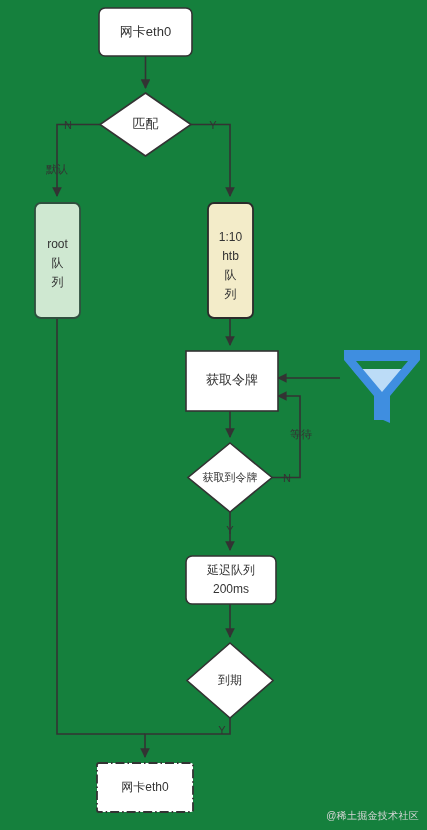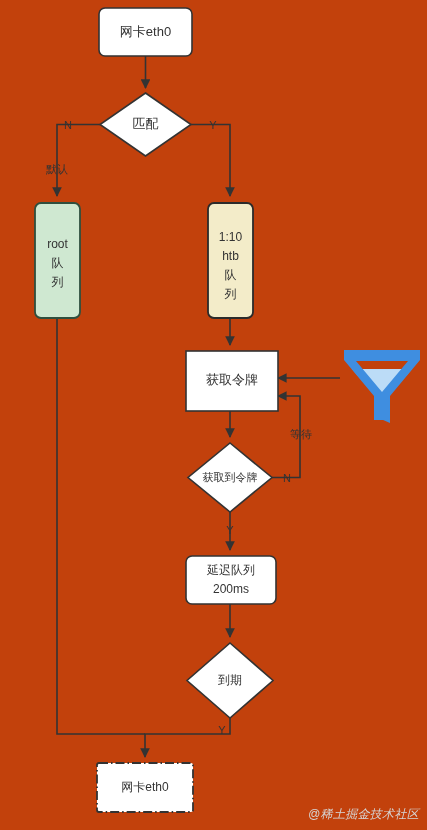--- a/index.html
+++ b/index.html
@@ -7,21 +7,21 @@
     padding: 0;
     background: #ffffff;
   }
   body {
     font-family: "Liberation Sans", "DejaVu Sans", sans-serif;
   }
   #canvas {
     position: relative;
     width: 427px;
     height: 830px;
-    background: #c2410c;
+    background: #15803d;
     overflow: hidden;
   }
   svg.diagram {
     position: absolute;
     left: 0;
     top: 0;
     width: 427px;
     height: 830px;
   }
   .node-text {
@@ -64,25 +64,24 @@
     stroke: #333333;
     stroke-width: 1.8;
     fill: #ffffff;
     stroke-dasharray: 9 3 1.5 3;
   }
   .watermark {
     position: absolute;
     right: 8px;
     bottom: 7px;
     font-family: "Liberation Sans", "DejaVu Sans", sans-serif;
-    font-size: 12px;
+    font-size: 10px;
     color: #d6d6d6;
     letter-spacing: 0.3px;
     user-select: none;
-    font-style: italic;
   }
   .funnel-outer { fill: #3f8ee0; }
   .funnel-inner { fill: #bcdcf7; }
 </style>
 </head>
 <body>
 
 <div id="canvas">
 
   <svg class="diagram" viewBox="0 0 427 830">

